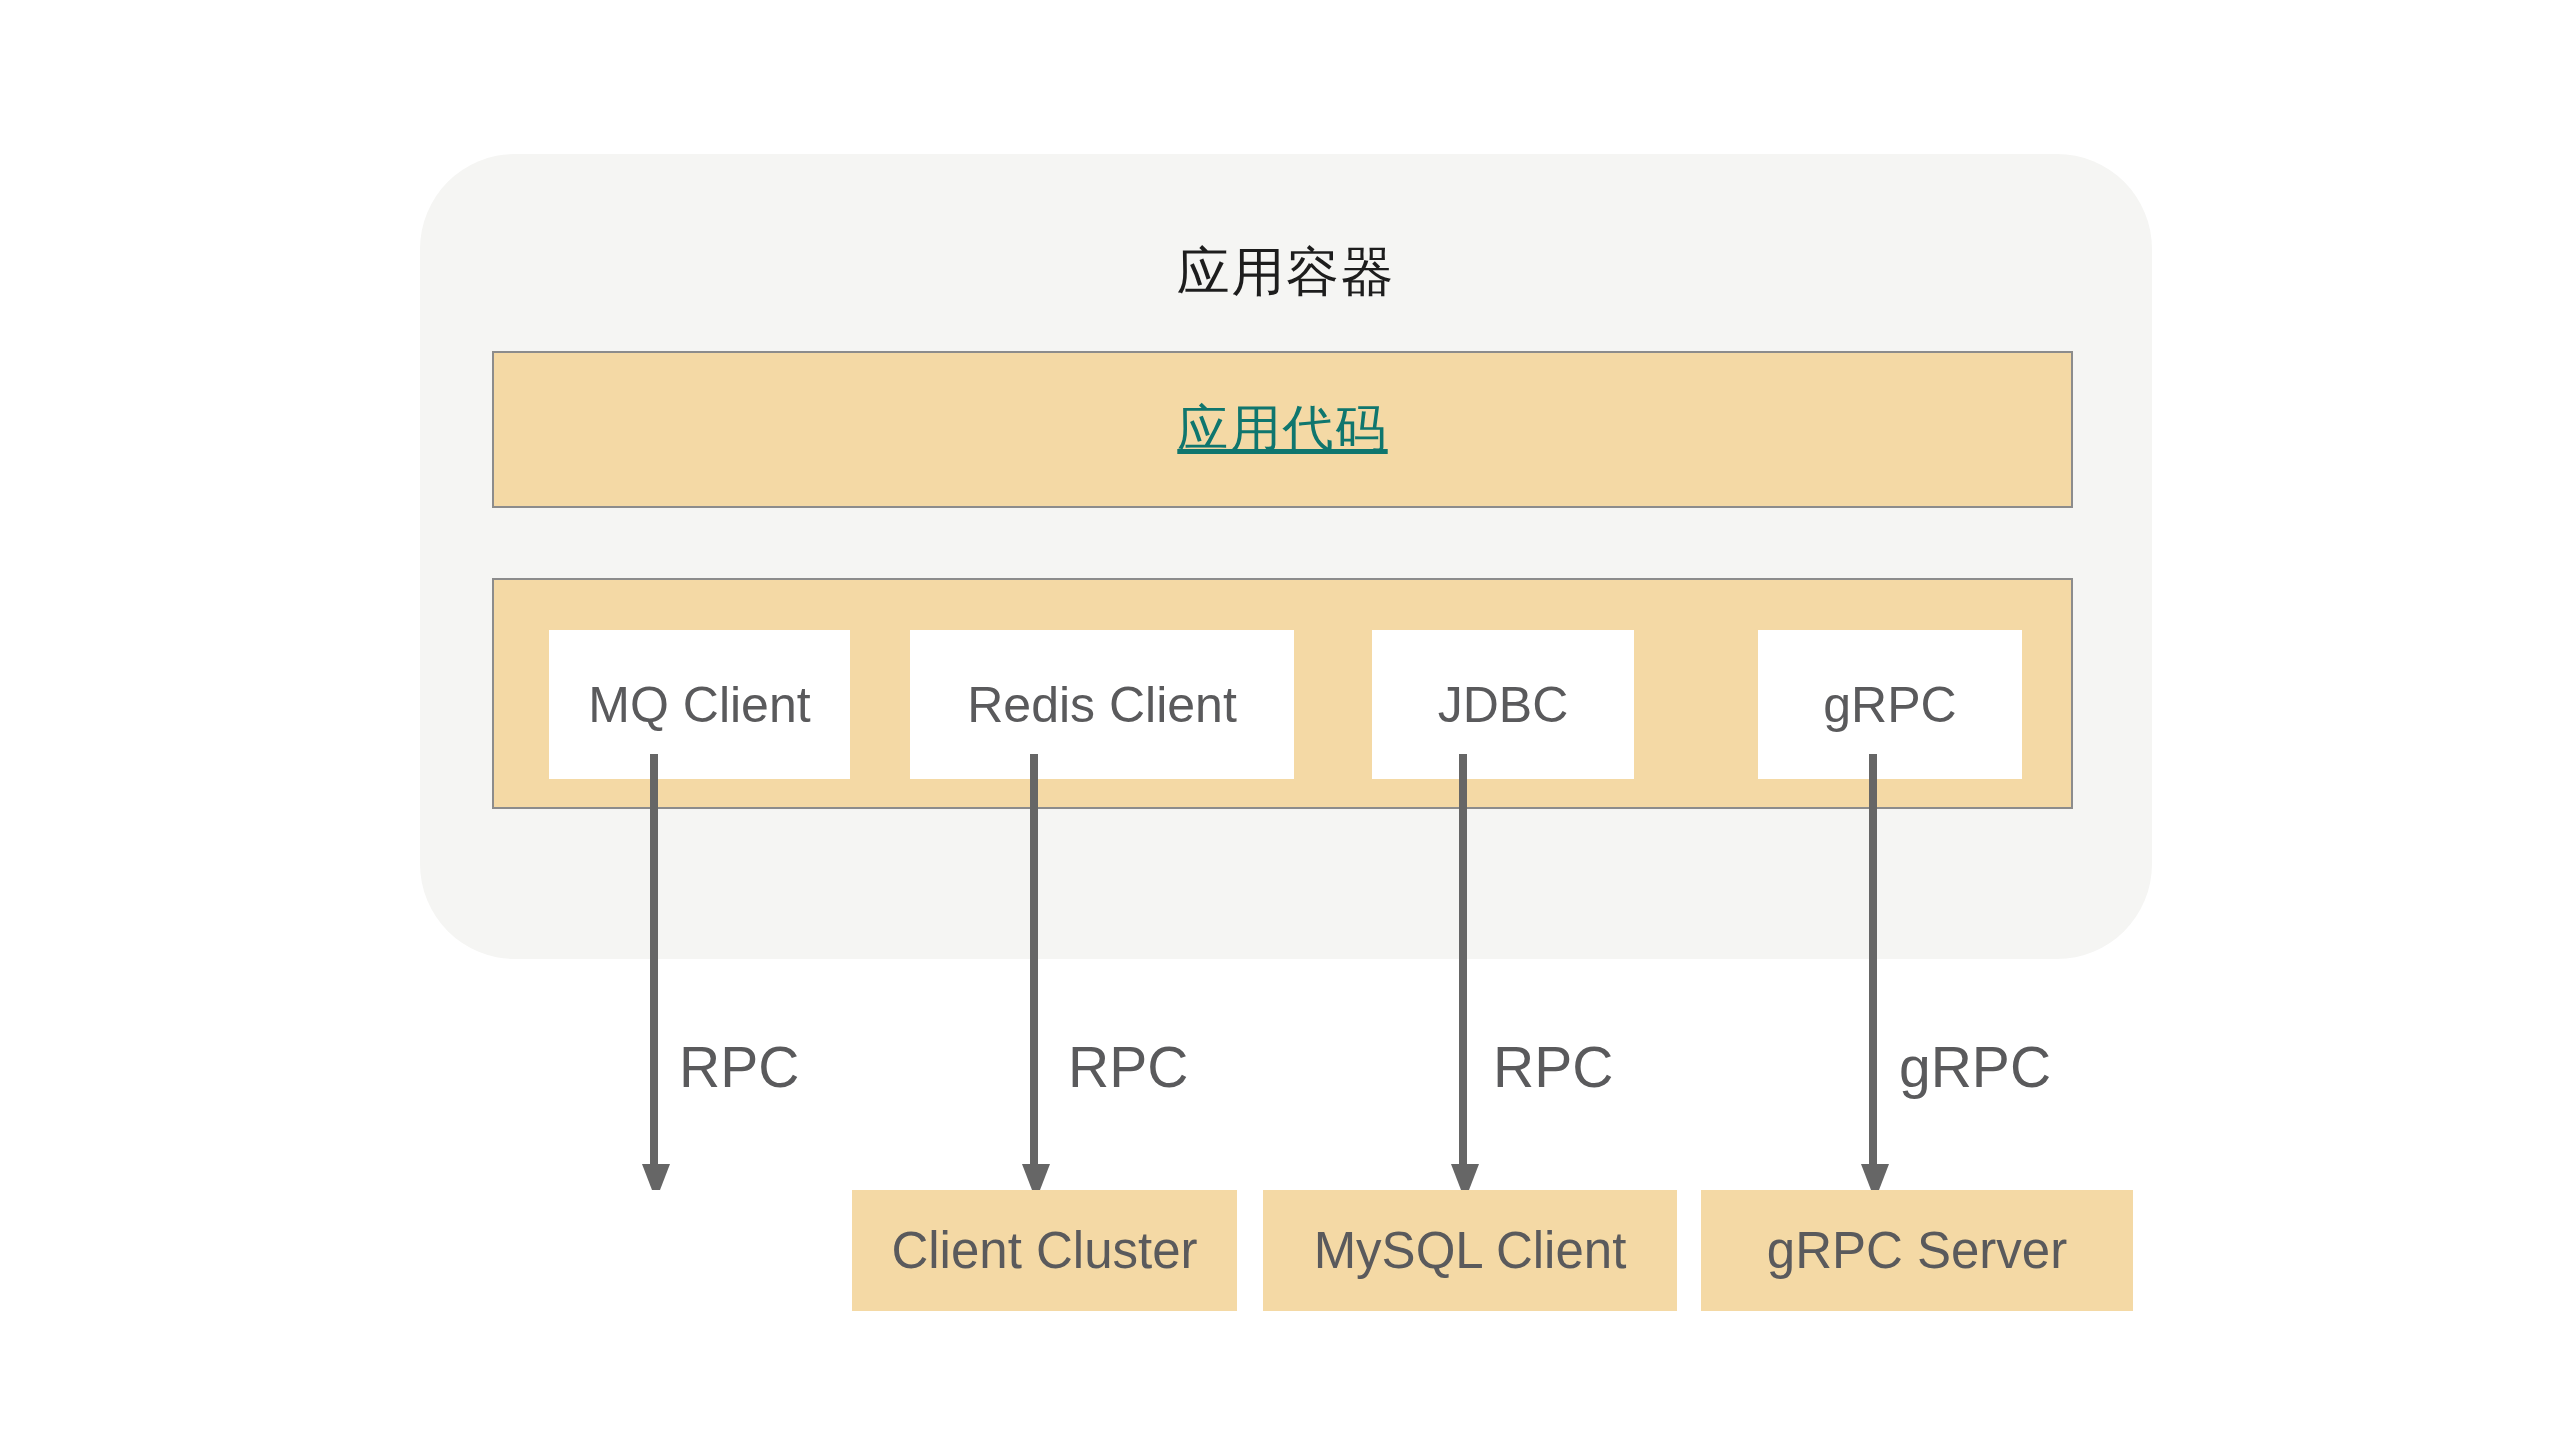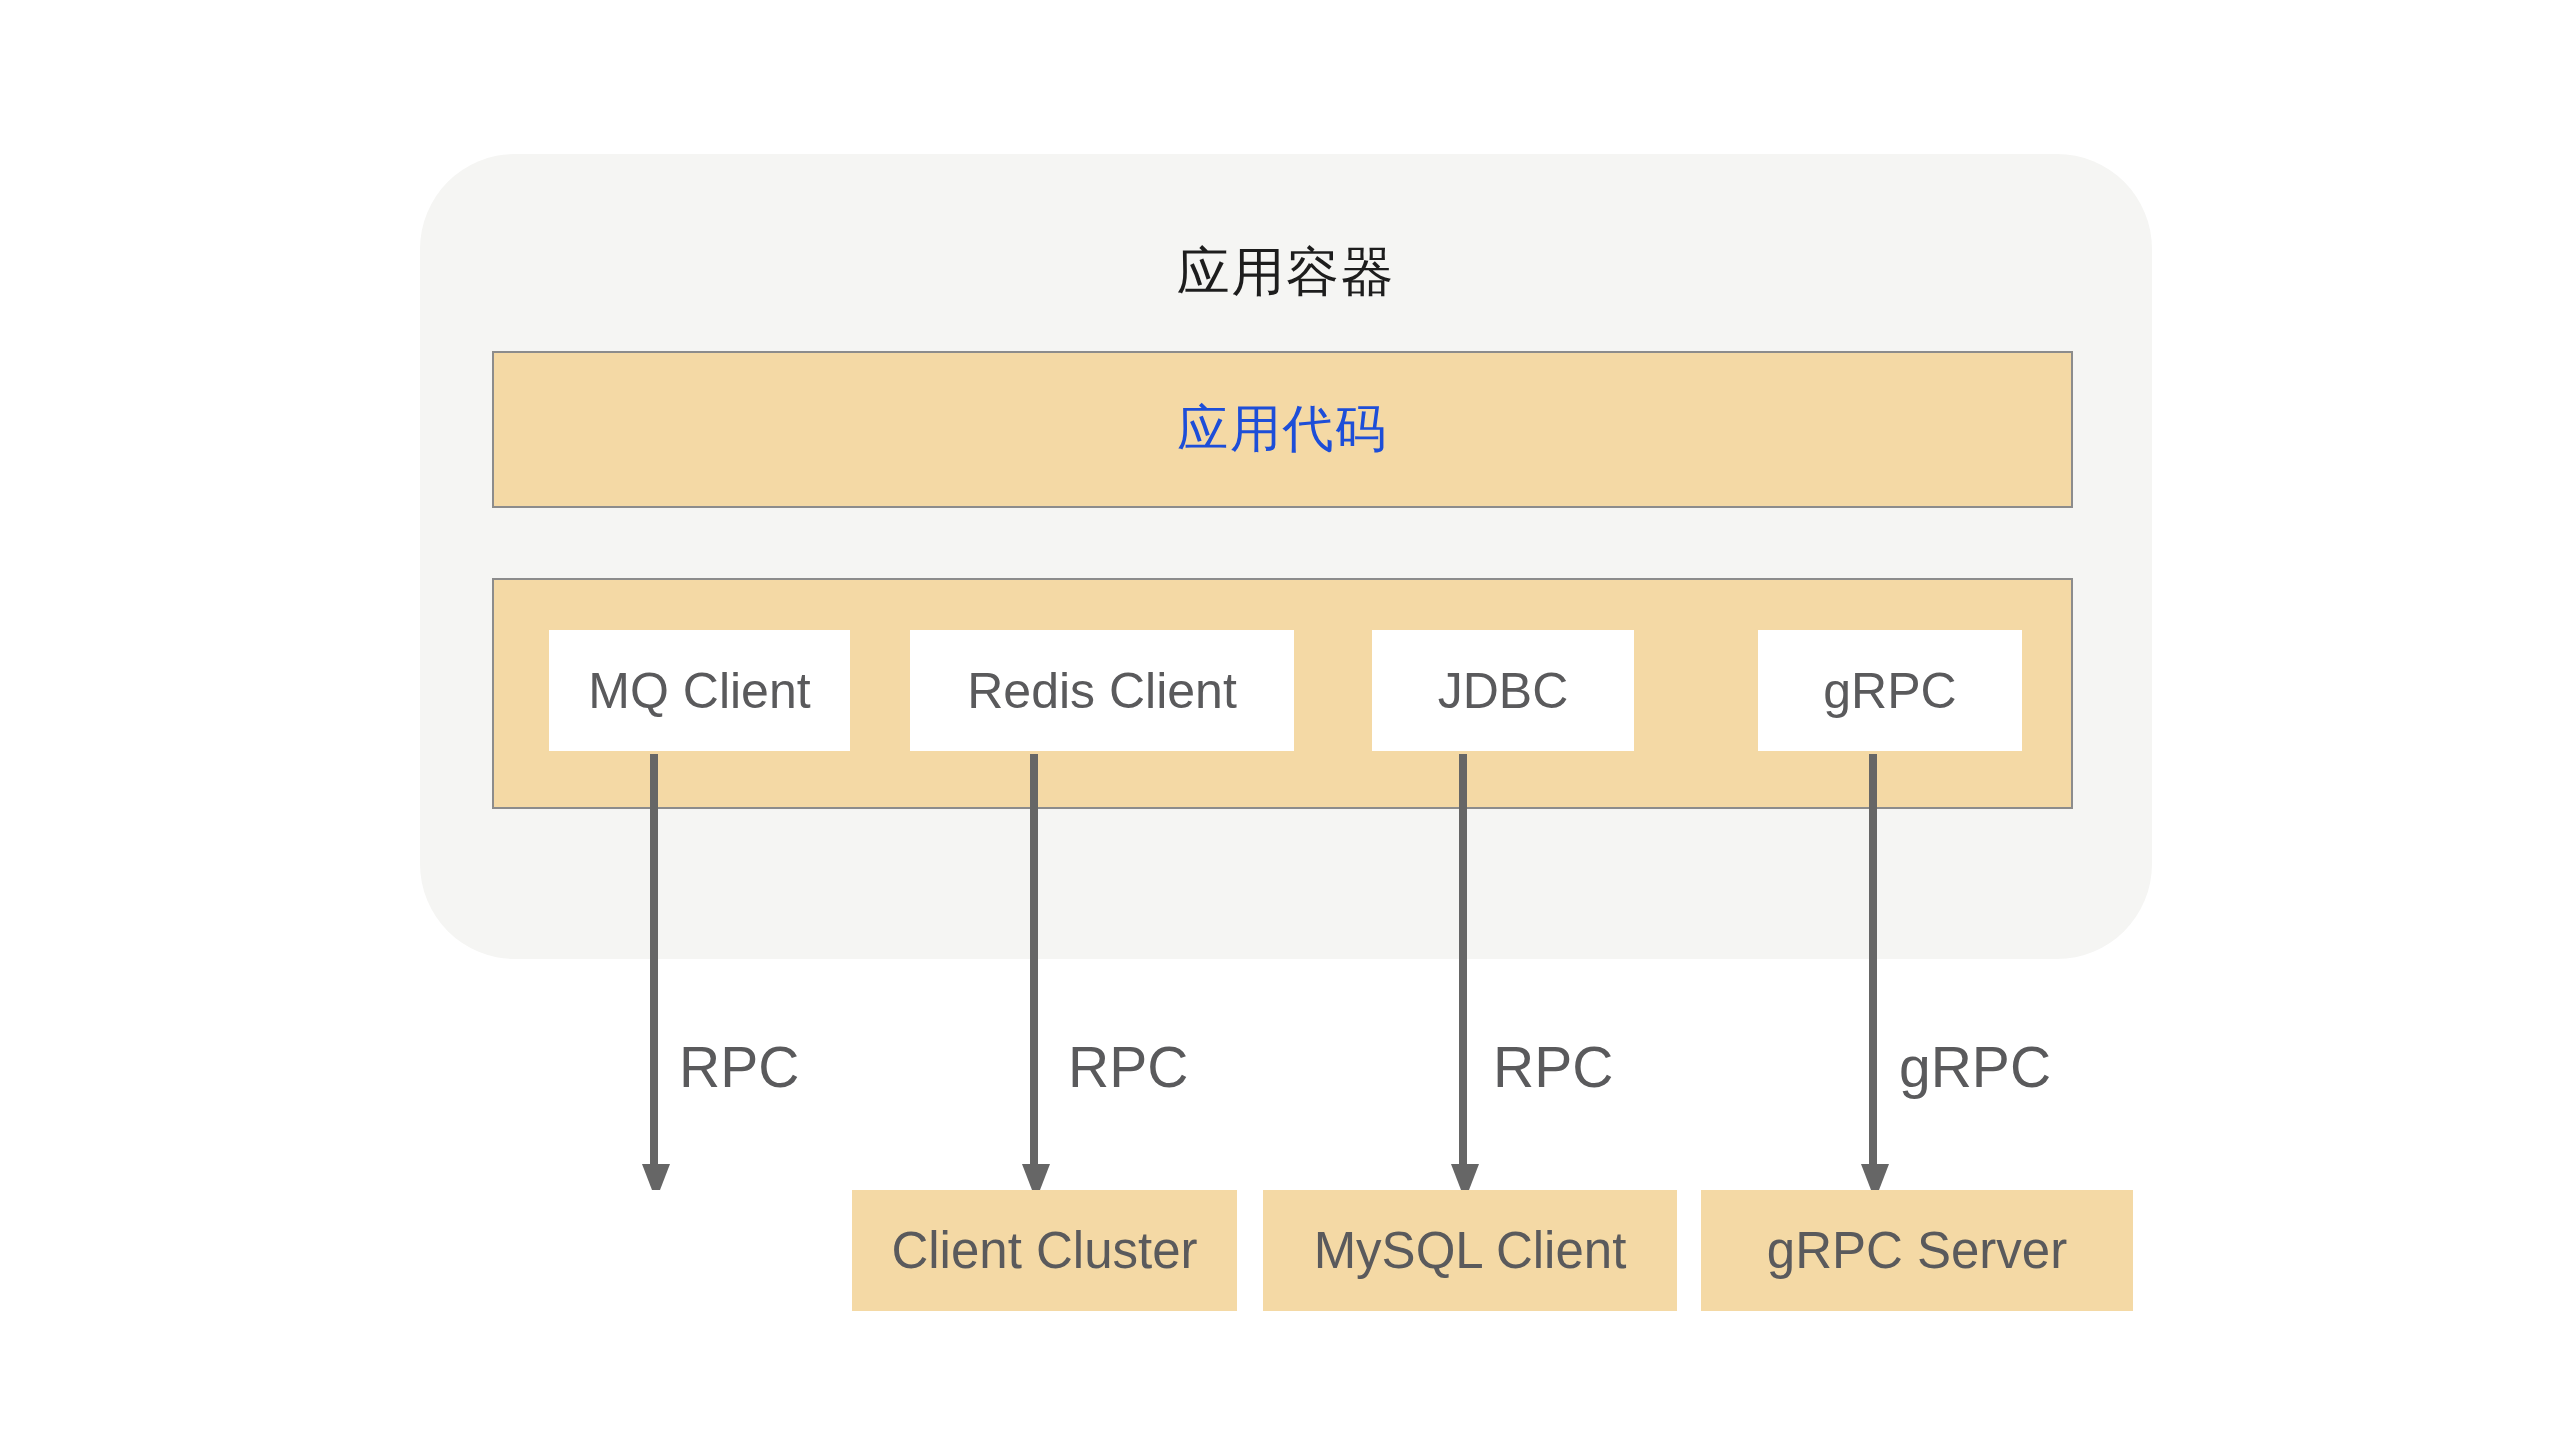--- a/index.html
+++ b/index.html
@@ -43,34 +43,35 @@
   .code-box{
     position:absolute;
     left:72px;top:197px;
     width:1581px;height:157px;
     background:var(--box-fill);
     border:2.4px solid var(--box-border);
     display:flex;align-items:center;justify-content:center;
   }
   .code-box .cn-label{
     font-size:51px;
-    color:#1d4ed8;
+    color:#0f766e;
     letter-spacing:1.6px;
+    text-decoration:underline;
   }
   
   .sdk-layer{
     position:absolute;
     left:72px;top:424px;
     width:1581px;height:231px;
     background:var(--box-fill);
     border:2.4px solid var(--box-border);
   }
   .client-box{
     position:absolute;
-    top:50px;height:121px;
+    top:50px;height:149px;
     background:var(--white-box);
     display:flex;align-items:center;justify-content:center;
     font-size:50px;
     color:var(--label-text);
   }
   
   .arrow{
     position:absolute;
     top:746px;
     width:0;height:436px;

